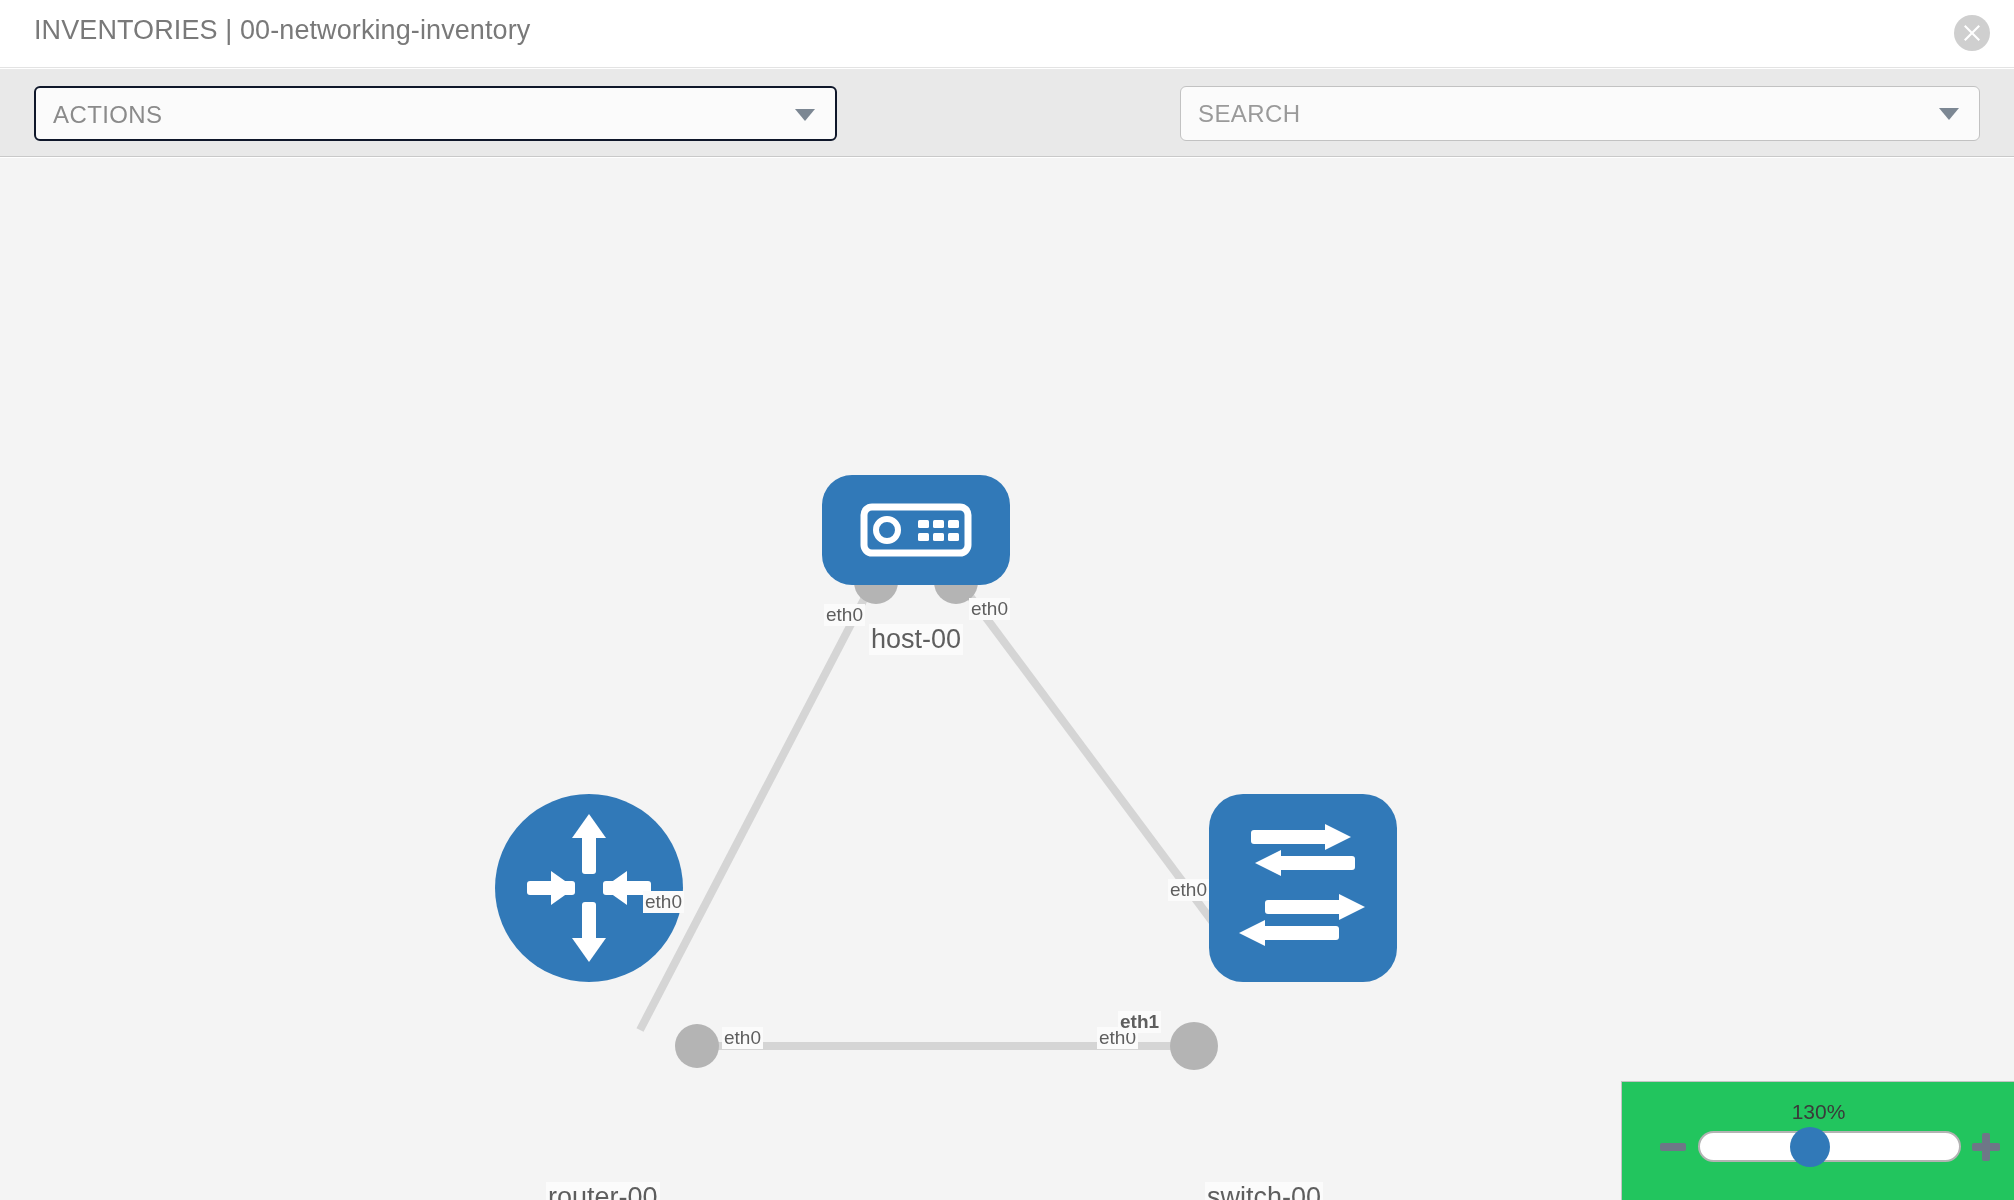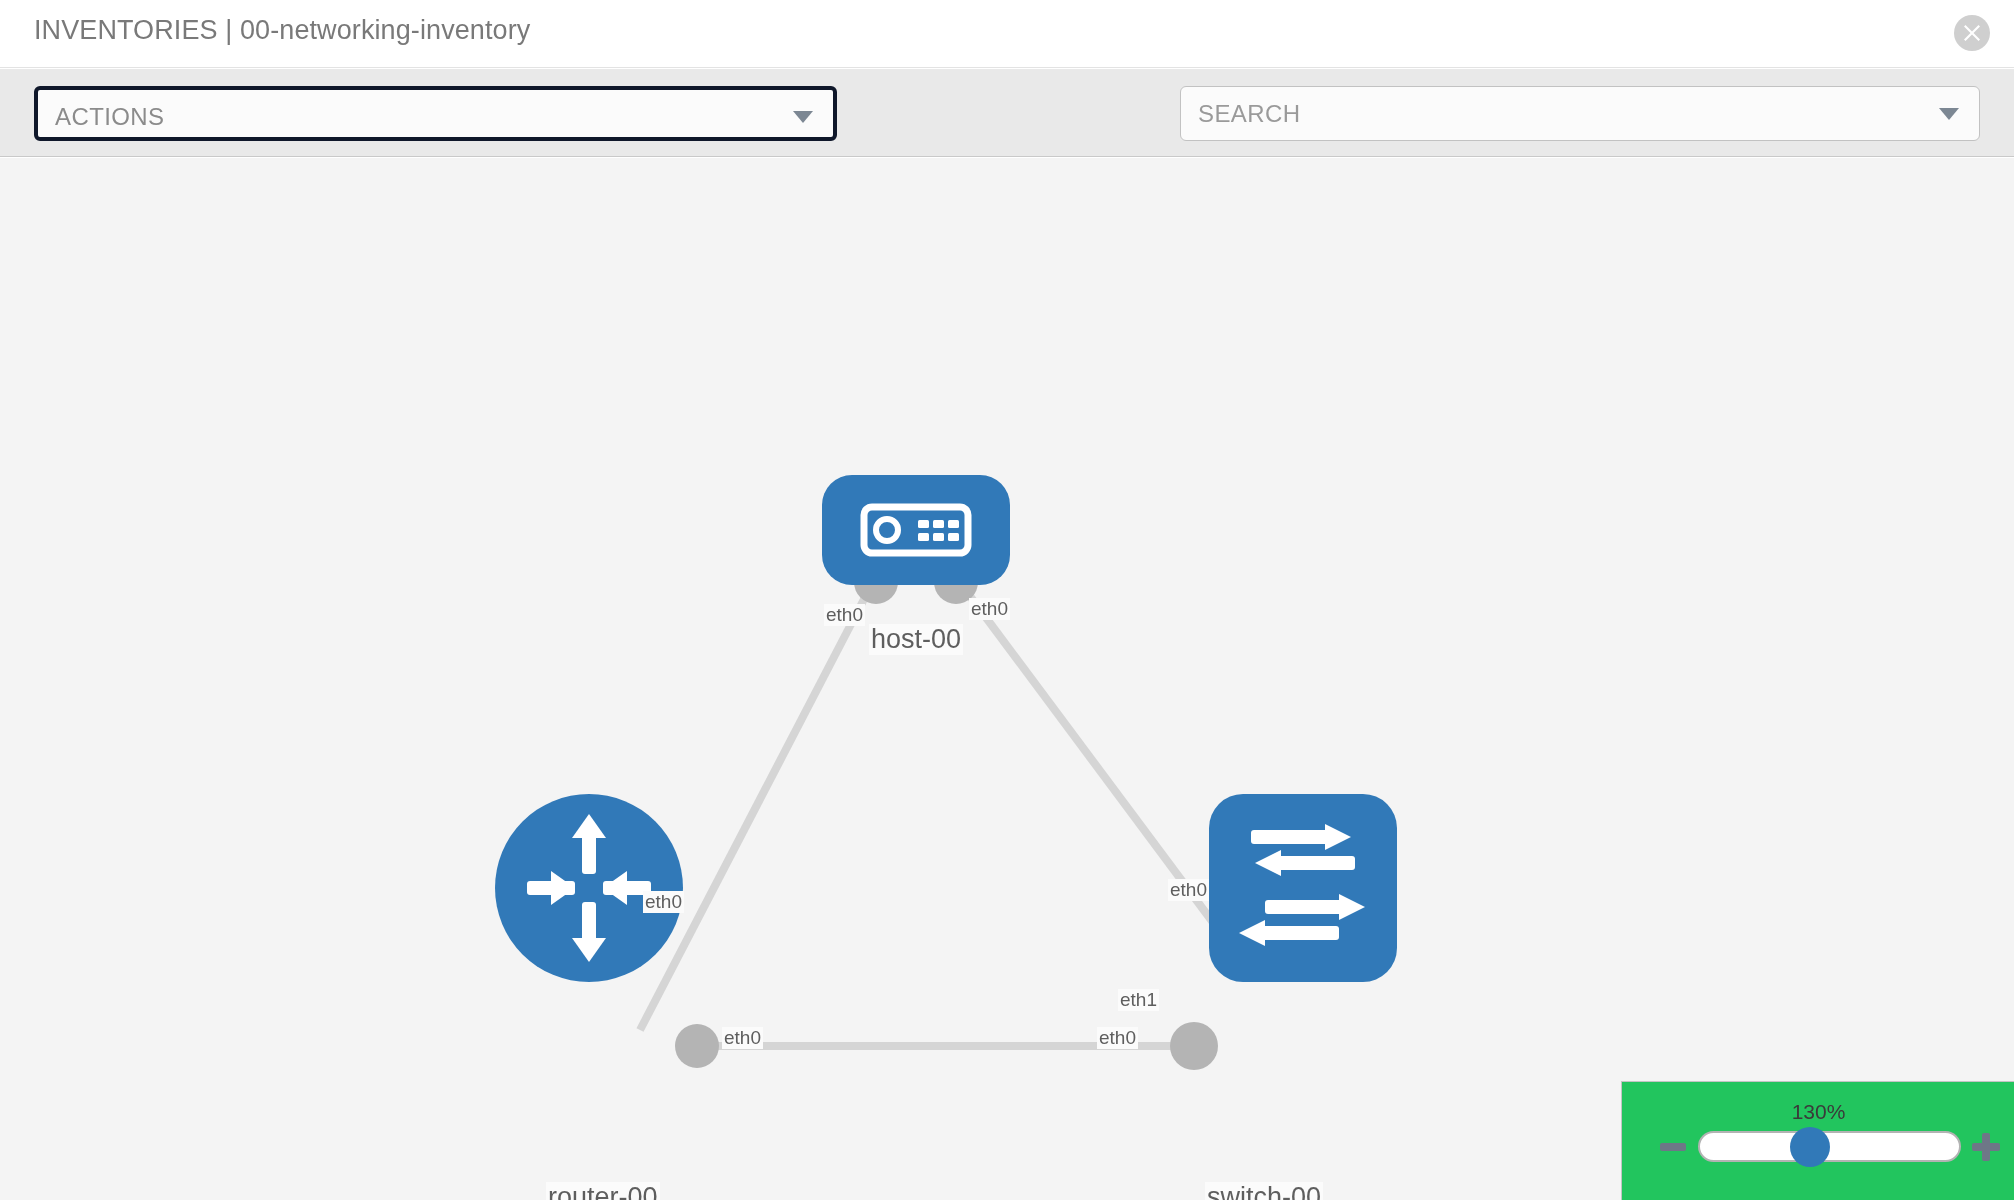--- a/index.html
+++ b/index.html
@@ -38,21 +38,21 @@
   #toolbar {
     position: absolute; left: 0; top: 69px;
     width: 2014px; height: 88px;
     background: #e9e9e9;
     border-bottom: 1px solid #c9c9c9;
   }
   #actions-select {
     position: absolute; left: 34px; top: 17px;
     width: 803px; height: 55px;
     background: #fbfbfb;
-    border: 4px solid #0f172a;
+    border: 2px solid #0f172a;
     border-radius: 6px;
     cursor: pointer;
   }
   #actions-label {
     position: absolute; left: 17px; top: 13px;
     font-size: 24px; color: #8b8b8b;
     letter-spacing: .4px;
   }
   .caret {
     position: absolute;
@@ -284,21 +284,21 @@
       </g>
     </g>
   </svg>
 
   <div class="iface-label" style="left:824px;  top:446px;">eth0</div>
   <div class="iface-label" style="left:969px;  top:440px;">eth0</div>
   <div class="iface-label" style="left:643px;  top:733px;">eth0</div>
   <div class="iface-label" style="left:1168px; top:721px;">eth0</div>
   <div class="iface-label" style="left:722px;  top:869px;">eth0</div>
   <div class="iface-label" style="left:1097px; top:869px;">eth0</div>
-  <div class="iface-label" style="left:1118px; top:831px;">eth1</div>
+  <div class="iface-label" style="left:1118px; top:853px;font-weight:bold;">eth1</div>
 
   <div class="node-label" style="left:869px; top:430px;">host-00</div>
   <div class="node-label" style="left:546px; top:988px;">router-00</div>
   <div class="node-label" style="left:1205px;top:988px;">switch-00</div>
 
   <div id="zoom-panel" style="top:923px;">
     <div id="zoom-pct">130%</div>
     <div id="zoom-minus"></div>
     <div id="zoom-track"></div>
     <div id="zoom-thumb"></div>

